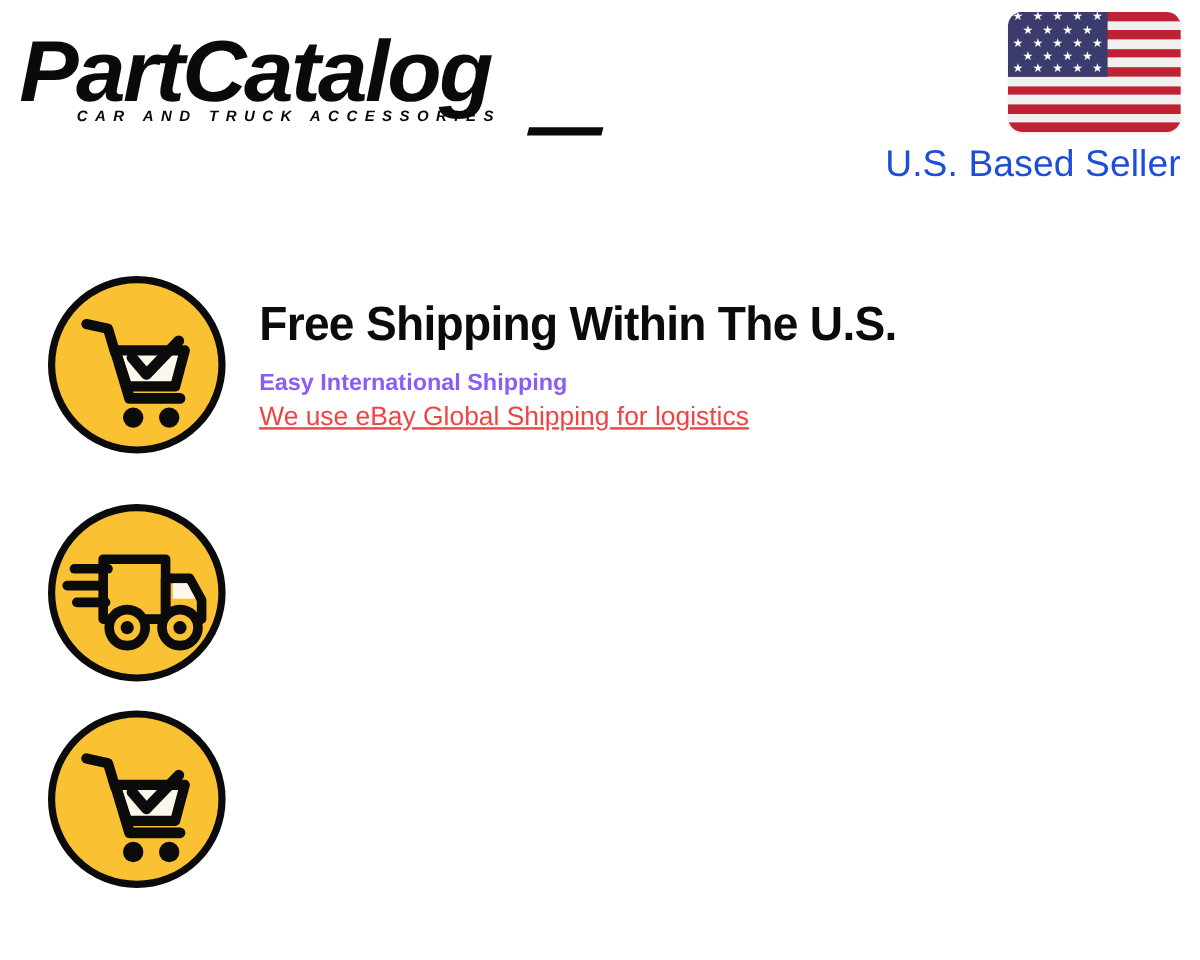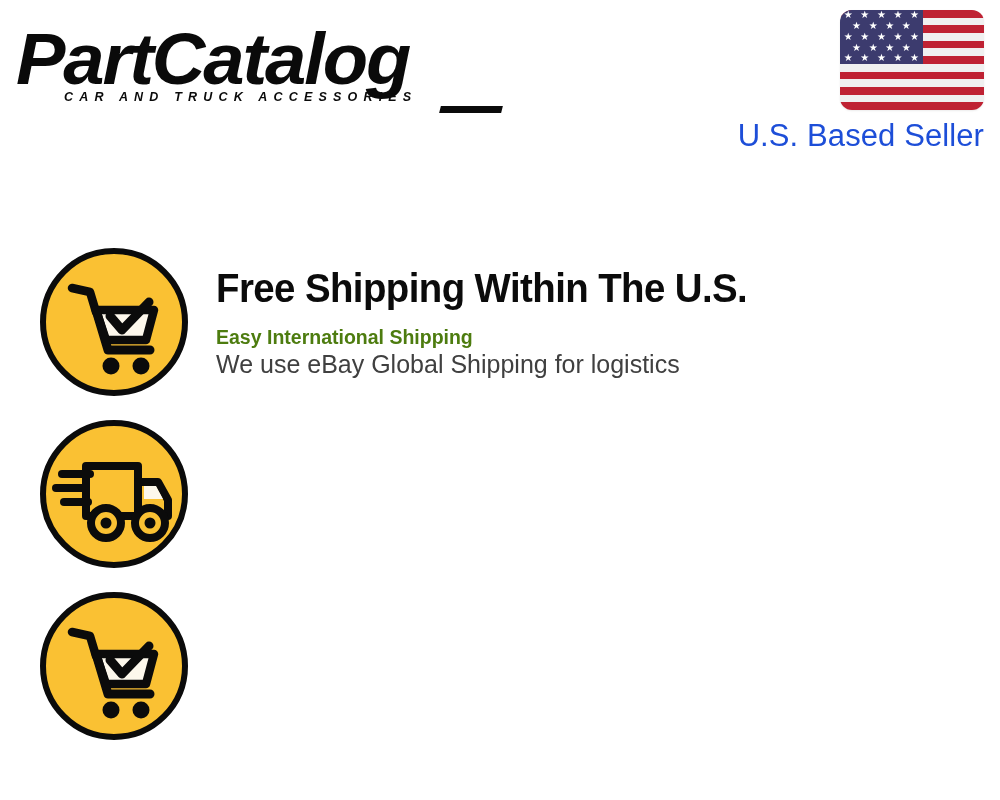--- a/index.html
+++ b/index.html
@@ -117,21 +117,21 @@
     left: 0;
     top: 226px;
     width: 1000px;
   }
   .feature-row {
     position: absolute;
     left: 40px;
     display: flex;
     align-items: center;
   }
-  #feature-row-0 { top: 22px; }
+  #feature-row-0 { top: 4px; }
   #feature-row-1 { top: 194px; }
   #feature-row-2 { top: 366px; }
 
   .feature-icon {
     width: 148px;
     height: 148px;
     border-radius: 50%;
     background: #fac133;
     border: 6px solid #0b0b0b;
     box-sizing: border-box;
@@ -160,30 +160,31 @@
     line-height: 30px;
     color: #131313;
     white-space: nowrap;
   }
   .feature-note-title {
     margin-top: 13px;
     font-family: "Liberation Sans", sans-serif;
     font-weight: 700;
     font-size: 19.5px;
     line-height: 26px;
-    color: #4d7c0f;
+    color: #8b5cf6;
     white-space: nowrap;
   }
   .feature-note-body {
     font-family: "Liberation Sans", sans-serif;
     font-weight: 400;
-    font-size: 25px;
+    font-size: 22px;
     line-height: 29px;
-    color: #404040;
-    white-space: nowrap;
+    color: #ef4444;
+    white-space: nowrap;
+    text-decoration: underline;
   }
 </style>
 </head>
 <body>
 
 <div id="brand-logo">
   <div id="brand-wordmark">PartCatalog</div>
   <div id="brand-tagline">CAR AND TRUCK ACCESSORIES</div>
   <div id="brand-underline"></div>
 </div>

